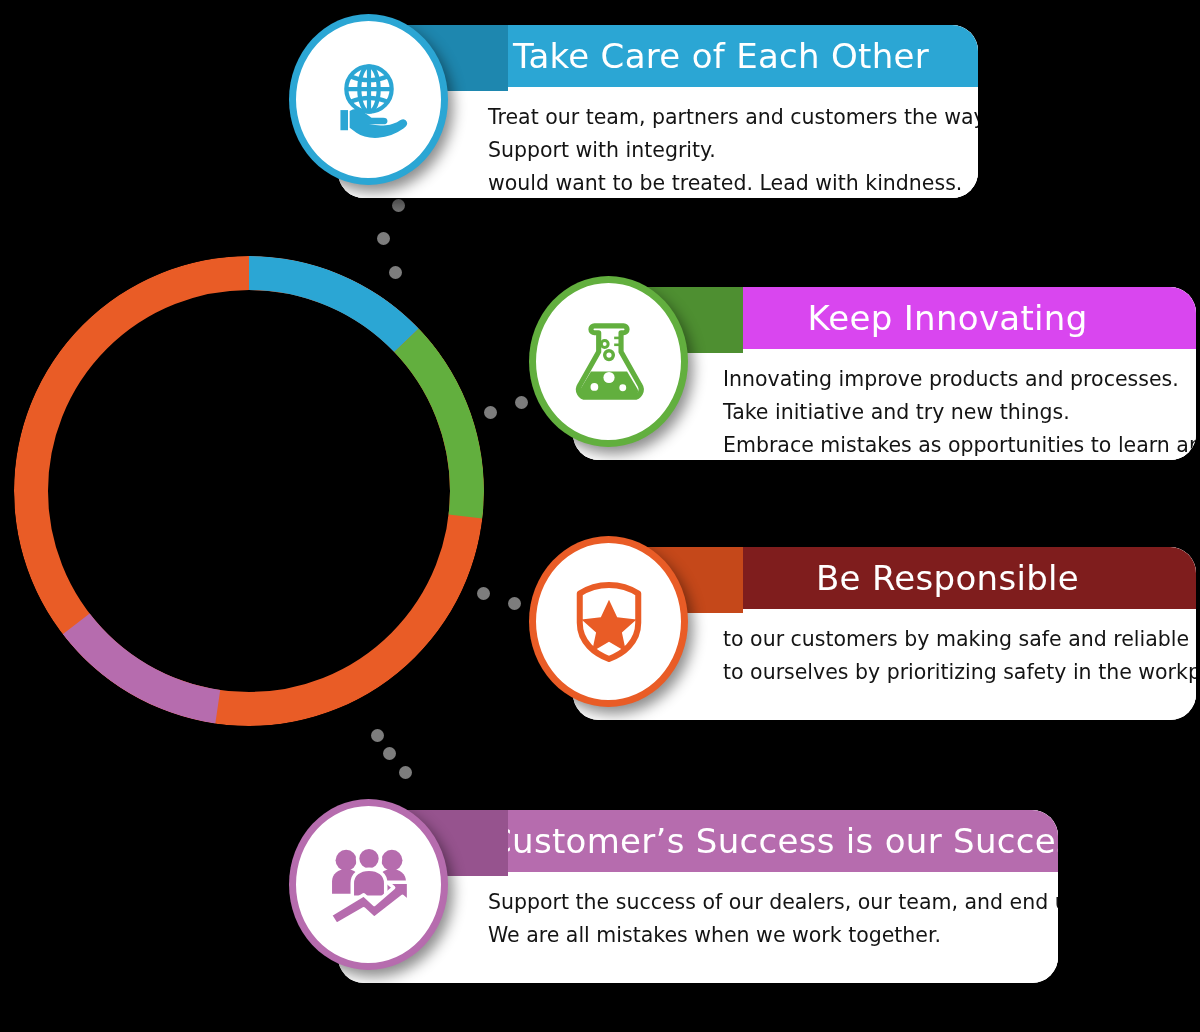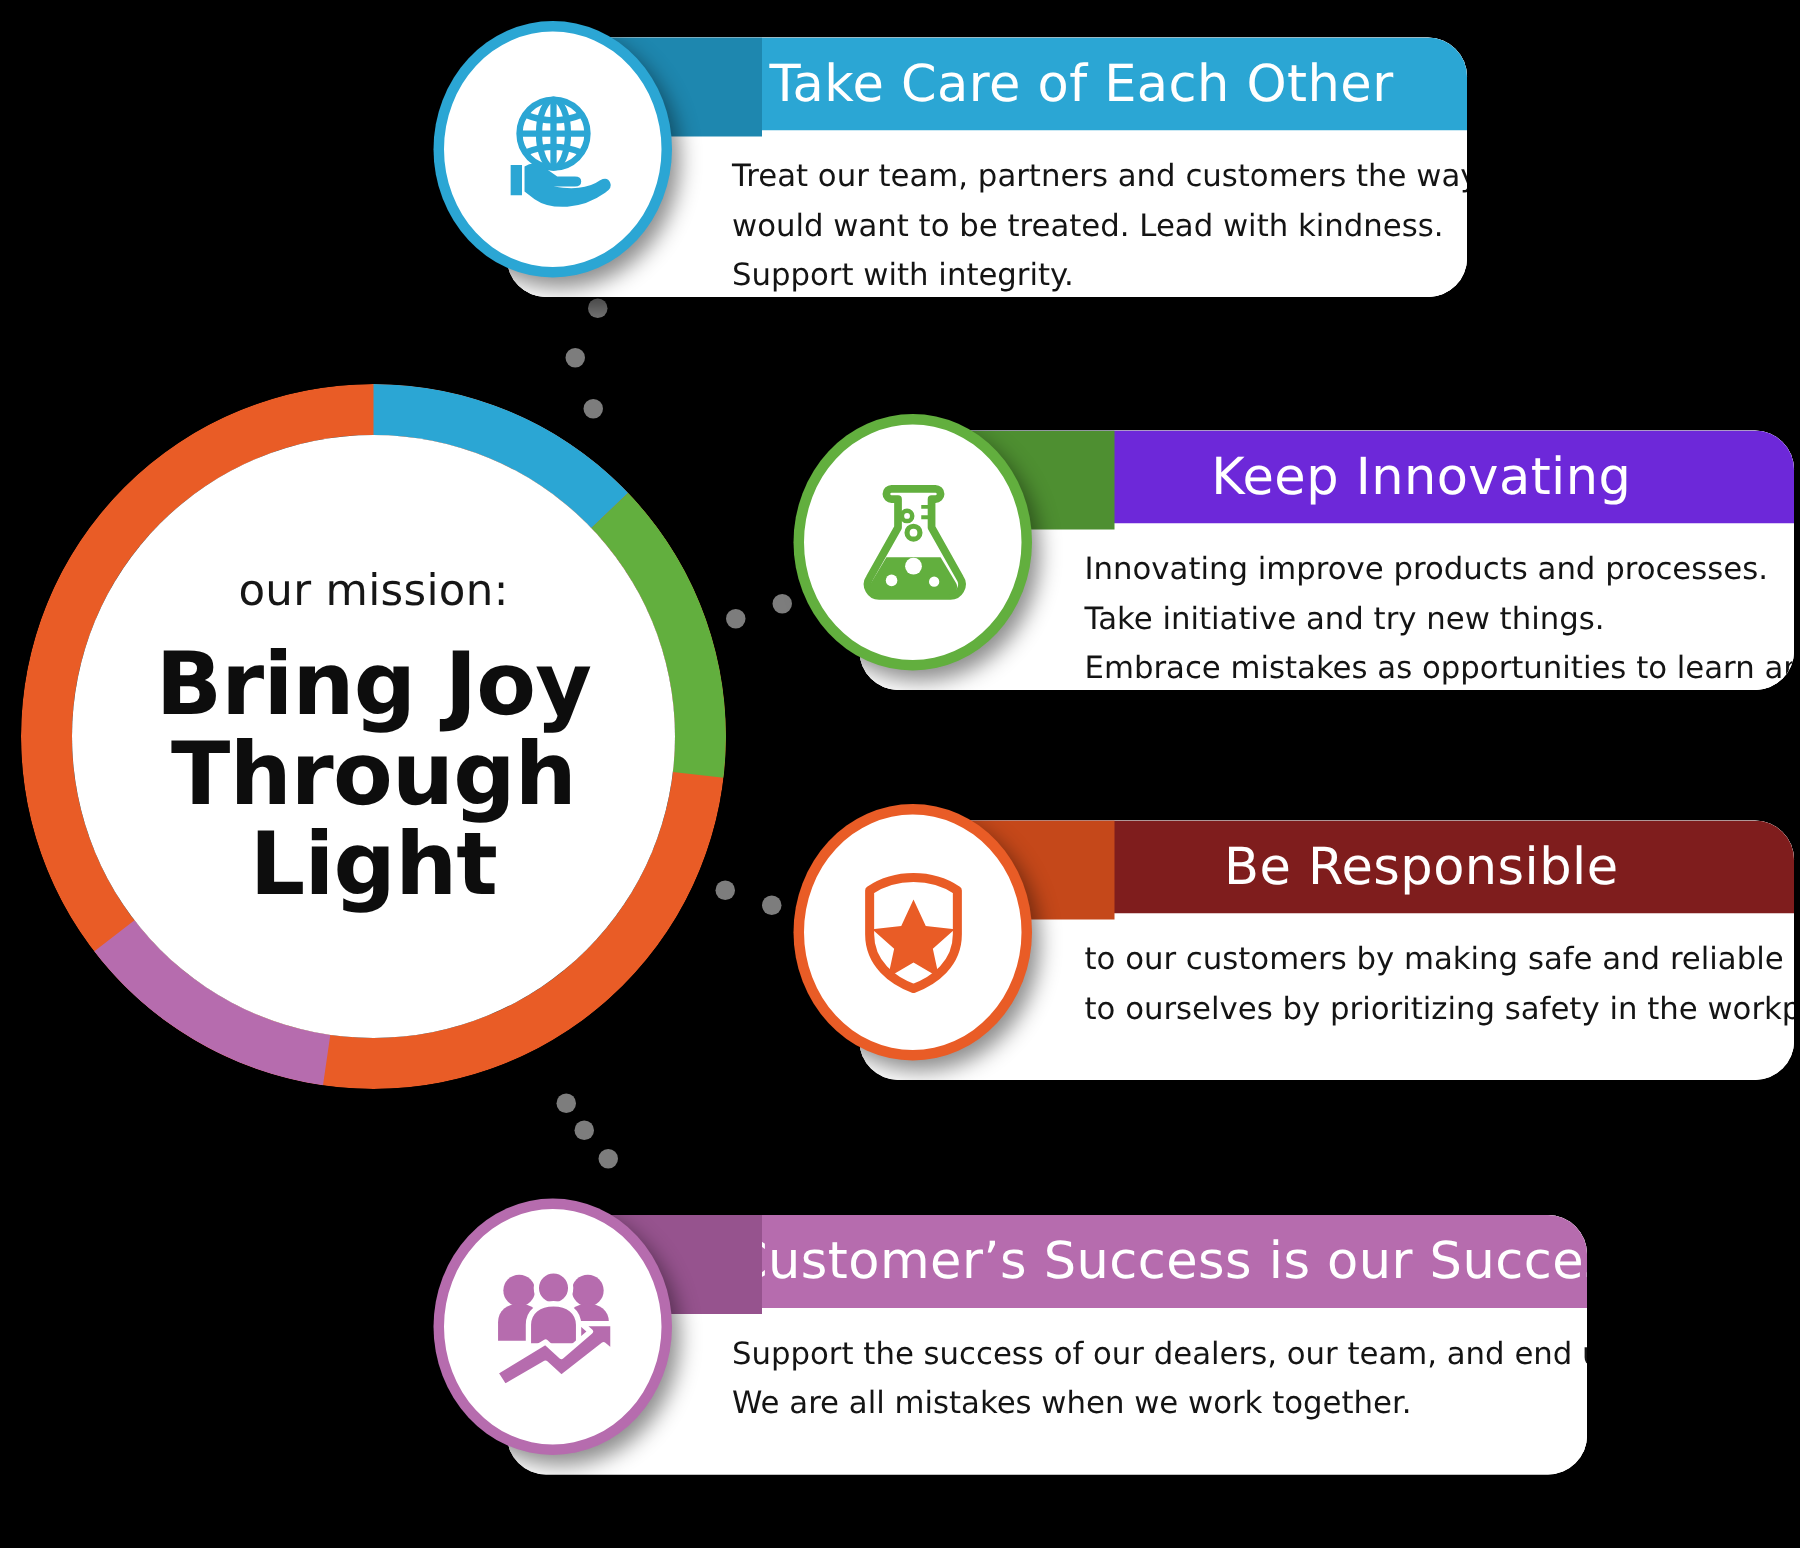--- a/index.html
+++ b/index.html
@@ -171,28 +171,20 @@
 
         <circle cx="235" cy="235" r="218" stroke="#E95C26" stroke-dasharray="1370 0" transform="rotate(-90 235 235)"></circle>
 
         <circle cx="235" cy="235" r="218" stroke="#2BA6D4" stroke-dasharray="176 1194" transform="rotate(-90 235 235)"></circle>
 
         <circle cx="235" cy="235" r="218" stroke="#62AF3E" stroke-dasharray="0 176 192 1002" transform="rotate(-90 235 235)"></circle>
 
         <circle cx="235" cy="235" r="218" stroke="#B66CAE" stroke-dasharray="0 716 168 486" transform="rotate(-90 235 235)"></circle>
       </g>
     </svg>
-    <div id="mission-hole">
-      <div id="mission-eyebrow">our mission:</div>
-      <div id="mission-headline">
-        <div>Bring Joy</div>
-        <div>Through</div>
-        <div>Light</div>
-      </div>
-    </div>
   </div>
 
   <div class="dot" style="left:389px; top:266px;"></div>
   <div class="dot" style="left:377px; top:232px;"></div>
   <div class="dot" style="left:392px; top:199px;"></div>
 
   <div class="dot" style="left:484px; top:406px;"></div>
   <div class="dot" style="left:515px; top:396px;"></div>
   <div class="dot" style="left:546px; top:382px;"></div>
 
@@ -205,22 +197,22 @@
   <div class="dot" style="left:399px; top:766px;"></div>
 
   <div class="card" id="card-care">
     <div class="card-inner">
       <div class="card-head" style="background:#2BA6D4;">
         <div class="card-head-nub" style="background:#1E87AF;"></div>
         <div class="card-title">Take Care of Each Other</div>
       </div>
       <div class="card-body">
         <div class="card-line">Treat our team, partners and customers the way you</div>
+        <div class="card-line">Support with integrity.</div>
         <div class="card-line">would want to be treated. Lead with kindness.</div>
-        <div class="card-line">Support with integrity.</div>
       </div>
     </div>
   </div>
   <div class="badge" id="badge-care">
     <div class="badge-ring" style="box-shadow:0 0 0 7px #2BA6D4;"></div>
     <svg width="84" height="84" viewBox="0 0 100 100">
       <g fill="none" stroke="#2BA6D4" stroke-width="5">
         <circle cx="50" cy="37" r="27"></circle>
         <ellipse cx="50" cy="37" rx="11.5" ry="27"></ellipse>
         <line x1="23" y1="37" x2="77" y2="37"></line>
@@ -230,21 +222,21 @@
       </g>
       <path d="M16 62 h9 v24 h-9 z" fill="#2BA6D4"></path>
       <path d="M27 63 q8 -5 16 1 l10 7 h14 q5 0 5 4 t-5 4 H50
                q12 2 20 1 q10 -1 17 -6 q6 -3 8 2 q2 4 -4 8
                q-14 10 -30 11 q-16 1 -26 -6 l-8 -6 z" fill="#2BA6D4"></path>
     </svg>
   </div>
 
   <div class="card" id="card-innov">
     <div class="card-inner">
-      <div class="card-head" style="background:#6d28d9;">
+      <div class="card-head" style="background:#d946ef;">
         <div class="card-head-nub" style="background:#4E8F31;"></div>
         <div class="card-title">Keep Innovating</div>
       </div>
       <div class="card-body">
         <div class="card-line">Innovating improve products and processes.</div>
         <div class="card-line">Take initiative and try new things.</div>
         <div class="card-line">Embrace mistakes as opportunities to learn and grow.</div>
       </div>
     </div>
   </div>

